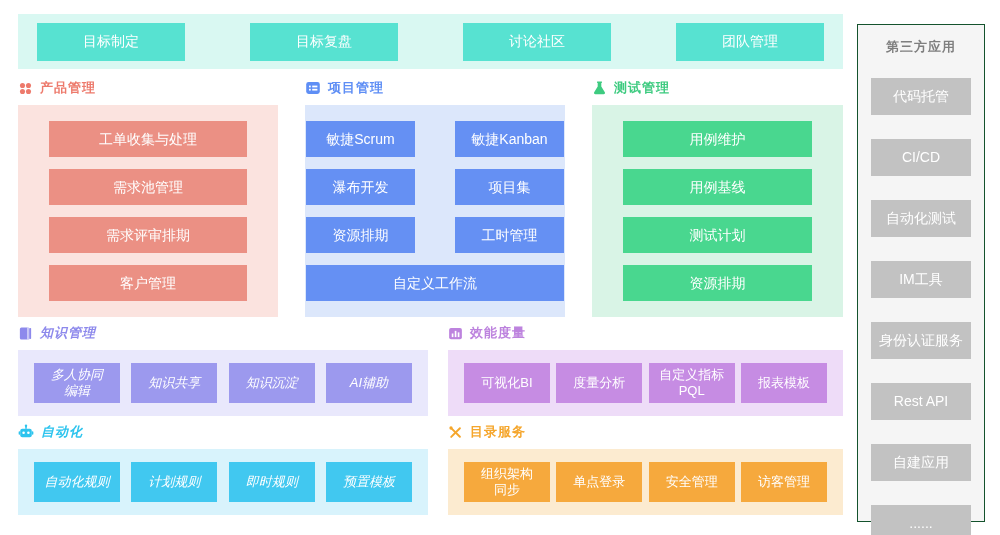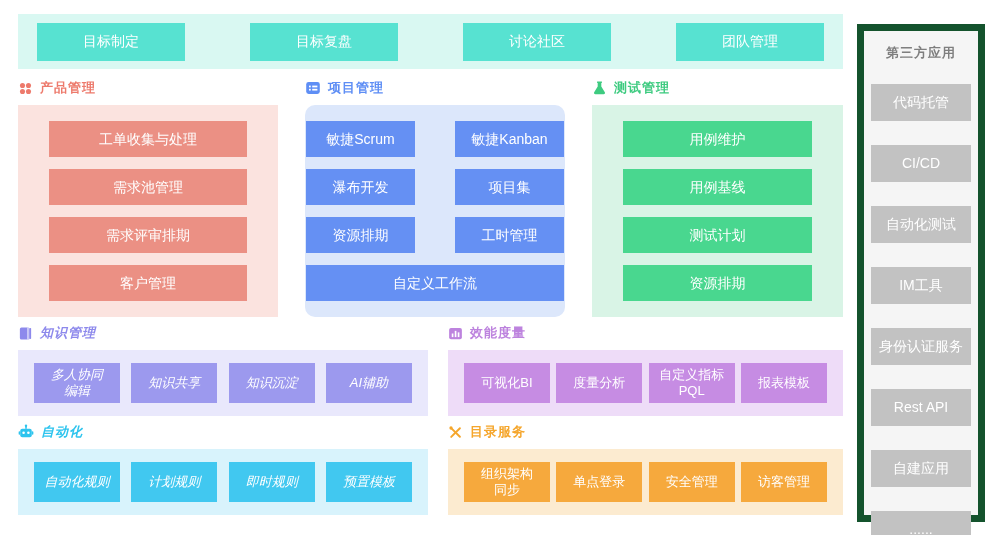--- a/index.html
+++ b/index.html
@@ -29,37 +29,37 @@
   .band .chip { width:148px; height:38px; }
 
   
   .mid-row { display:flex; justify-content:space-between; margin-top:10px; }
   .col-product { width:260px; } .col-project { width:260px; } .col-test { width:251px; }
   .panel-stack {
     margin-top:8px; height:212px; background:var(--panel,#eee);
     padding:16px 31px; display:flex; flex-direction:column; justify-content:space-between;
   }
   .panel-stack .chip { height:36px; }
-  .col-project .panel-stack { padding:16px 1px;border-radius:10px; }
+  .col-project .panel-stack { padding:16px 1px; }
   .pair { display:flex; justify-content:space-between; }
   .pair .chip { width:109px; height:36px; }
 
   
   .bottom-row { display:flex; justify-content:space-between; margin-top:7px; }
   .col-wide { width:410px;font-style:italic; } .col-wide2 { width:395px; }
   .panel-flat {
     margin-top:8px; height:66px; background:var(--panel,#eee);
     display:flex; align-items:center; justify-content:space-between; padding:0 16px;
   }
   .panel-flat .chip { width:86px; height:40px; font-size:13px; }
 
   
   .sidebar {
     position:absolute; left:857px; top:24px; width:128px; height:498px;
-    background:var(--panel,#f5f5f5); border:7px solid #14532d;
+    background:var(--panel,#f5f5f5); border:1px solid #14532d;
     display:flex; flex-direction:column; align-items:center;
   }
   .sidebar-title { margin-top:13px; font-size:13px; font-weight:bold; color:var(--accent,#7f7f7f); letter-spacing:1px; }
   .sidebar-list { margin-top:22px; display:flex; flex-direction:column; gap:24px; }
   .sidebar .chip { width:100px; height:37px; font-size:14px; }
 </style>
 </head>
 <body>
 
 <div class="canvas">

